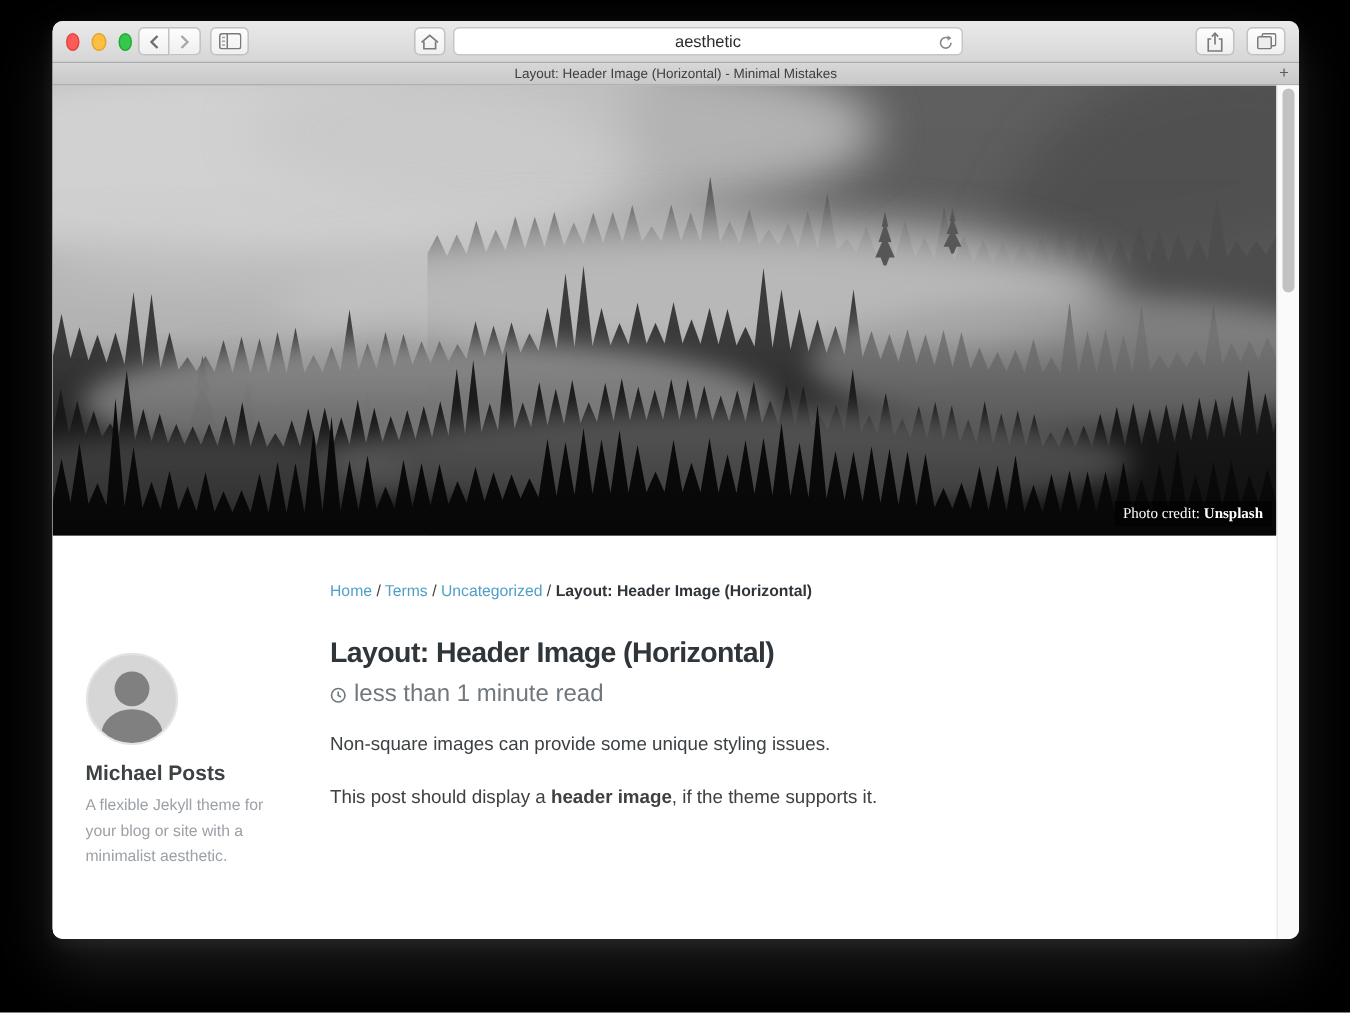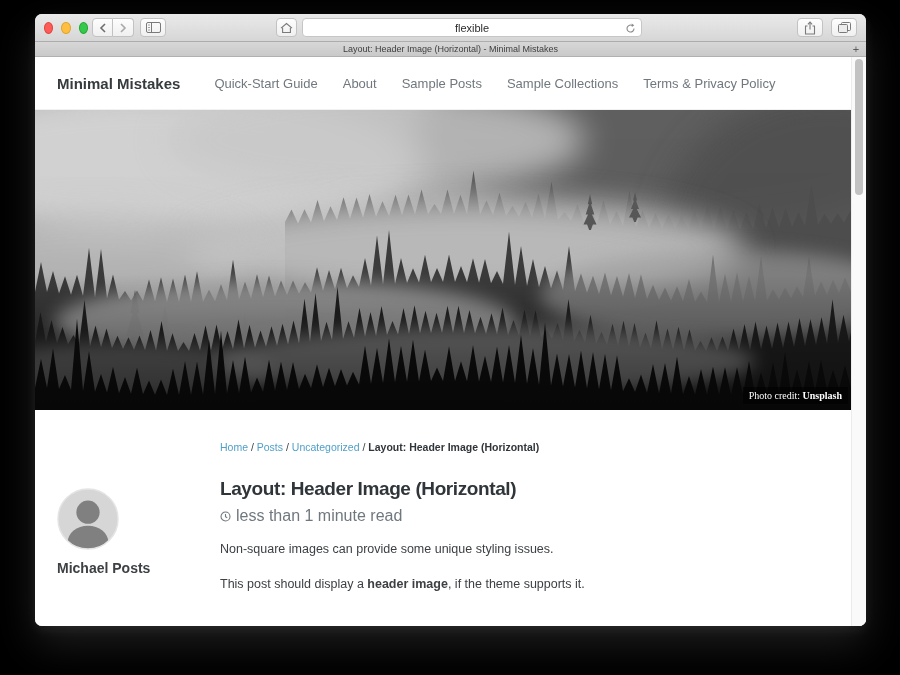--- a/index.html
+++ b/index.html
@@ -129,21 +129,21 @@
         <line x1="2" y1="8" x2="4" y2="8" stroke="#a2a2a2"></line>
       </svg>
     </div>
     <div class="tbtn homebtn">
       <svg width="13" height="12">
         <path d="M1 6.2 L6.5 1.5 L12 6.2" stroke="#7a7a7a" fill="none" stroke-width="1.1"></path>
         <path d="M2.6 5.6 V10.5 H10.4 V5.6" stroke="#7a7a7a" fill="none" stroke-width="1.1"></path>
       </svg>
     </div>
     <div class="urlfield">
-      <span>flexible</span>
+      <span>aesthetic</span>
       <svg class="refresh" width="11" height="11" viewBox="0 0 11 11">
         <path d="M9 5.5 A3.5 3.5 0 1 1 7.4 2.6" stroke="#8a8a8a" stroke-width="1.1" fill="none"></path>
         <path d="M6.6 0.6 L9.3 2.3 L6.9 4.1 Z" fill="#8a8a8a"></path>
       </svg>
     </div>
     <div class="spacer"></div>
     <div class="tbtn sharebtn">
       <svg width="12" height="14" viewBox="0 0 12 14">
         <path d="M3.5 5 H1.5 V13 H10.5 V5 H8.5" stroke="#7a7a7a" fill="none" stroke-width="1.1"></path>
         <line x1="6" y1="1.4" x2="6" y2="8.6" stroke="#7a7a7a" stroke-width="1.1"></line>
@@ -159,30 +159,20 @@
   </div>
 
   <div class="tabbar">
     <span>Layout: Header Image (Horizontal) - Minimal Mistakes</span>
     <div class="newtab">+</div>
   </div>
 
   <div class="content">
     <div class="inner">
 
-      <div class="masthead">
-        <div class="site-title">Minimal Mistakes</div>
-        <ul class="mnav" id="mnav">
-            <li>Quick-Start Guide</li>
-            <li>About</li>
-            <li>Sample Posts</li>
-            <li>Sample Collections</li>
-            <li>Terms &amp; Privacy Policy</li>
-          </ul>
-      </div>
 
       <div class="hero">
         <svg id="forest" viewBox="0 0 816 300" preserveAspectRatio="none">
           <defs>
             <linearGradient id="g-sky" x1="0" x2="0" y1="0" y2="1">
               <stop offset="0" stop-color="#a6a6a6"></stop>
               <stop offset="0.5" stop-color="#7a7a7a"></stop>
               <stop offset="1" stop-color="#232323"></stop>
             </linearGradient>
             <linearGradient id="g-shade" x1="0" x2="0" y1="0" y2="1">
@@ -242,25 +232,26 @@
                 </clipPath>
               </defs>
             <circle cx="32" cy="32" r="31" fill="#d6d6d6"></circle>
             <g clip-path="url(#av-clip)" fill="#808080">
               <circle cx="32" cy="25" r="12"></circle>
               <ellipse cx="32" cy="56" rx="21" ry="17"></ellipse>
             </g>
             <circle cx="32" cy="32" r="31" fill="none" stroke="#e4e4e4" stroke-width="1.5"></circle>
           </svg>
           <div class="author-name">Michael Posts</div>
+          <div class="author-bio">A flexible Jekyll theme for your blog or site with a minimalist aesthetic.</div>
 
         </aside>
 
         <div class="main">
-          <nav class="breadcrumbs" id="crumbs"><span class="bc-link">Home</span><span class="bc-sep"> / </span><span class="bc-link">Posts</span><span class="bc-sep"> / </span><span class="bc-link">Uncategorized</span><span class="bc-sep"> / </span><span class="bc-current">Layout: Header Image (Horizontal)</span></nav>
+          <nav class="breadcrumbs" id="crumbs"><span class="bc-link">Home</span><span class="bc-sep"> / </span><span class="bc-link">Terms</span><span class="bc-sep"> / </span><span class="bc-link">Uncategorized</span><span class="bc-sep"> / </span><span class="bc-current">Layout: Header Image (Horizontal)</span></nav>
           <h1 class="post-title">Layout: Header Image (Horizontal)</h1>
           <div class="meta">
             <svg width="11" height="11" viewBox="0 0 12 12">
               <circle cx="6" cy="6" r="4.9" fill="none" stroke="#70787e" stroke-width="1.2"></circle>
               <path d="M6 3.2 V6.2 L7.9 7.3" fill="none" stroke="#70787e" stroke-width="1.2"></path>
             </svg>
             <span>less than 1 minute read</span>
           </div>
           <div id="paras">
               <div class="para"><span>Non-square images can provide some unique styling issues.</span></div>

